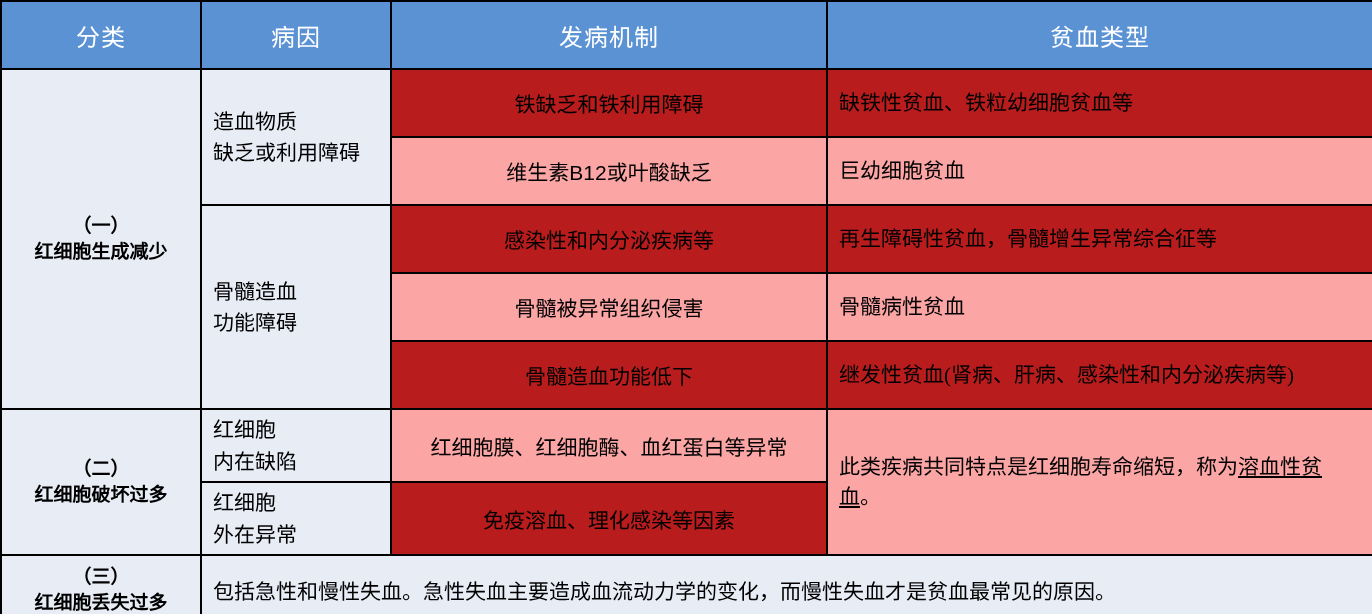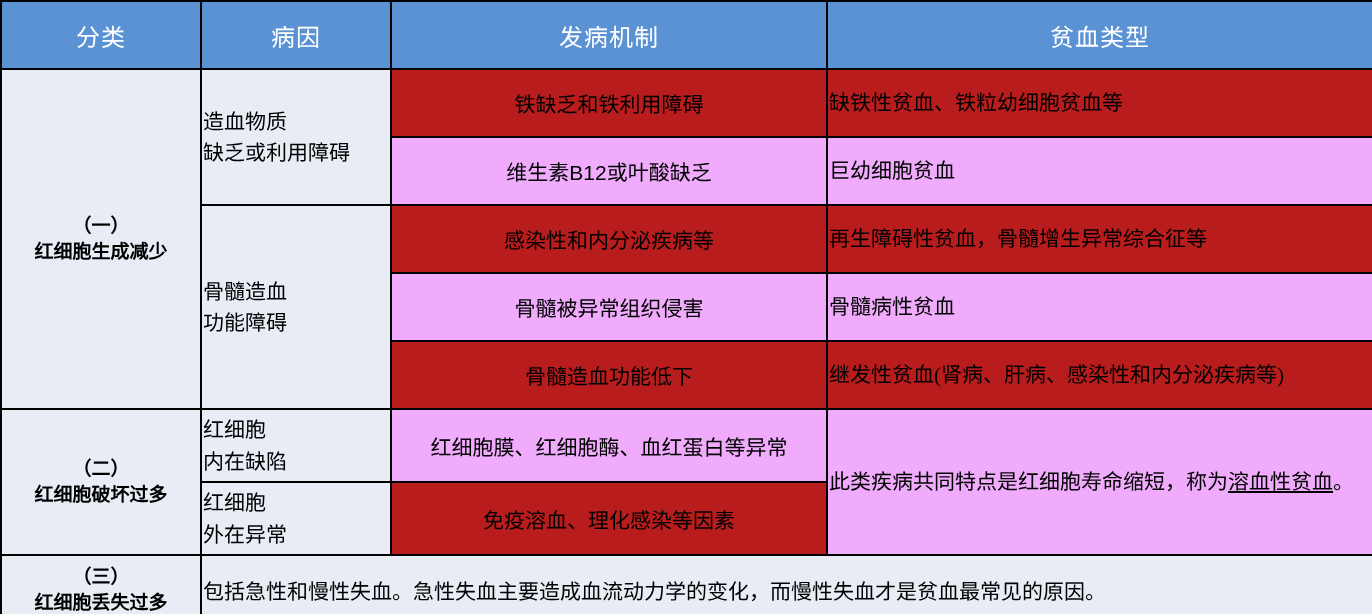--- a/index.html
+++ b/index.html
@@ -25,21 +25,21 @@
   table.anemia-table {
     border-collapse: collapse;
     table-layout: fixed;
     width: 1372px;
     height: 614px;
   }
 
   table.anemia-table td,
   table.anemia-table th {
     border: 2px solid #000000;
-    padding: 4px 1px;
+    padding: 4px 11px;
     box-sizing: border-box;
     vertical-align: middle;
     font-weight: normal;
   }
 
   
   thead th {
     background: #5b92d4;
     color: #ffffff;
     font-size: 24px;
@@ -49,21 +49,21 @@
     letter-spacing: 1px;
   }
 
   
   col.c1 { width: 200px; }
   col.c2 { width: 190px; }
   col.c3 { width: 436px; }
   col.c4 { width: 546px; }
 
   
-  .fill-light { background: #f0abfc; }
+  .fill-light { background: #fca5a5; }
   .fill-dark  { background: #b91c1c; }
 
   
   .cat-cell {
     background: #e8ecf5;
     text-align: center;
     font-size: 19px;
     font-weight: bold;
     line-height: 1.35;
     color: #000000;

